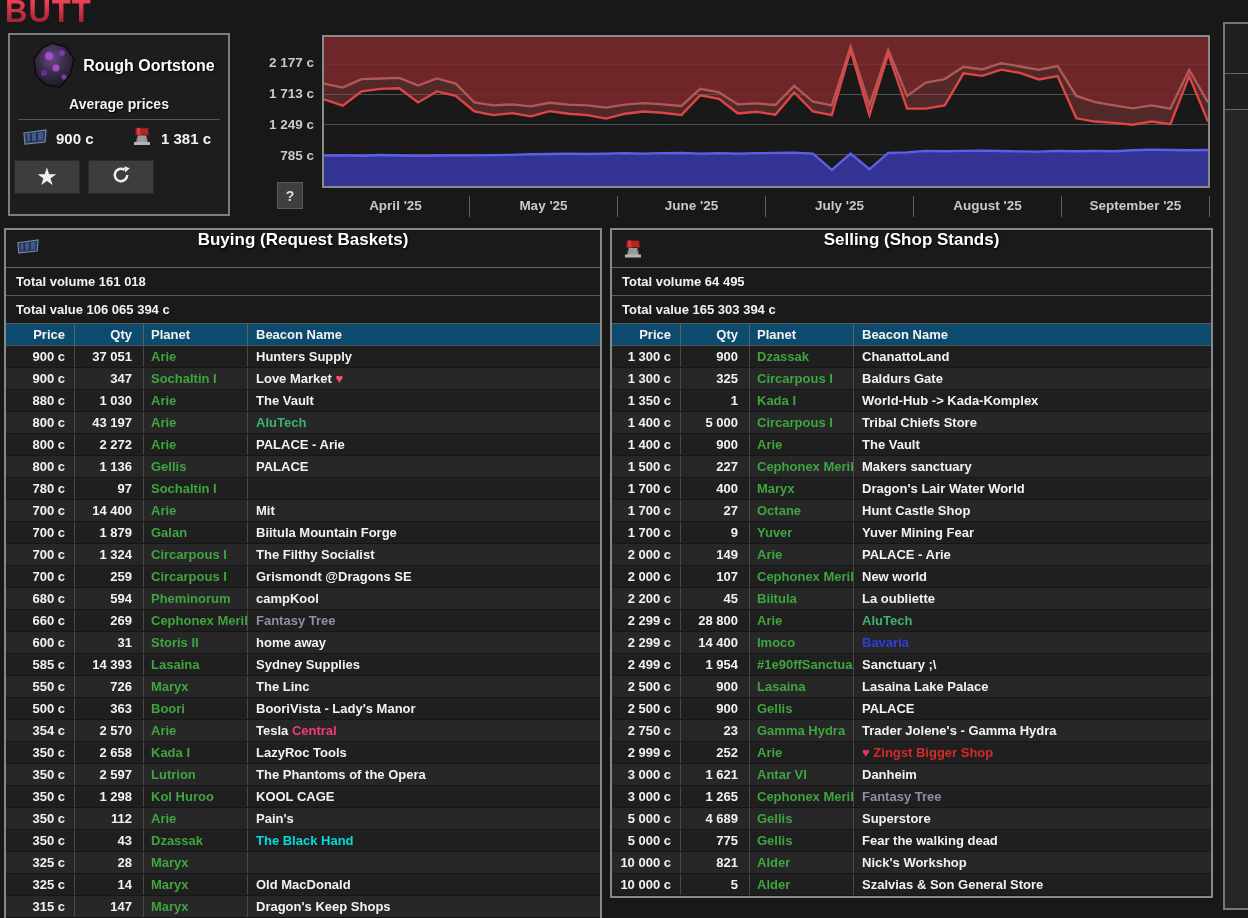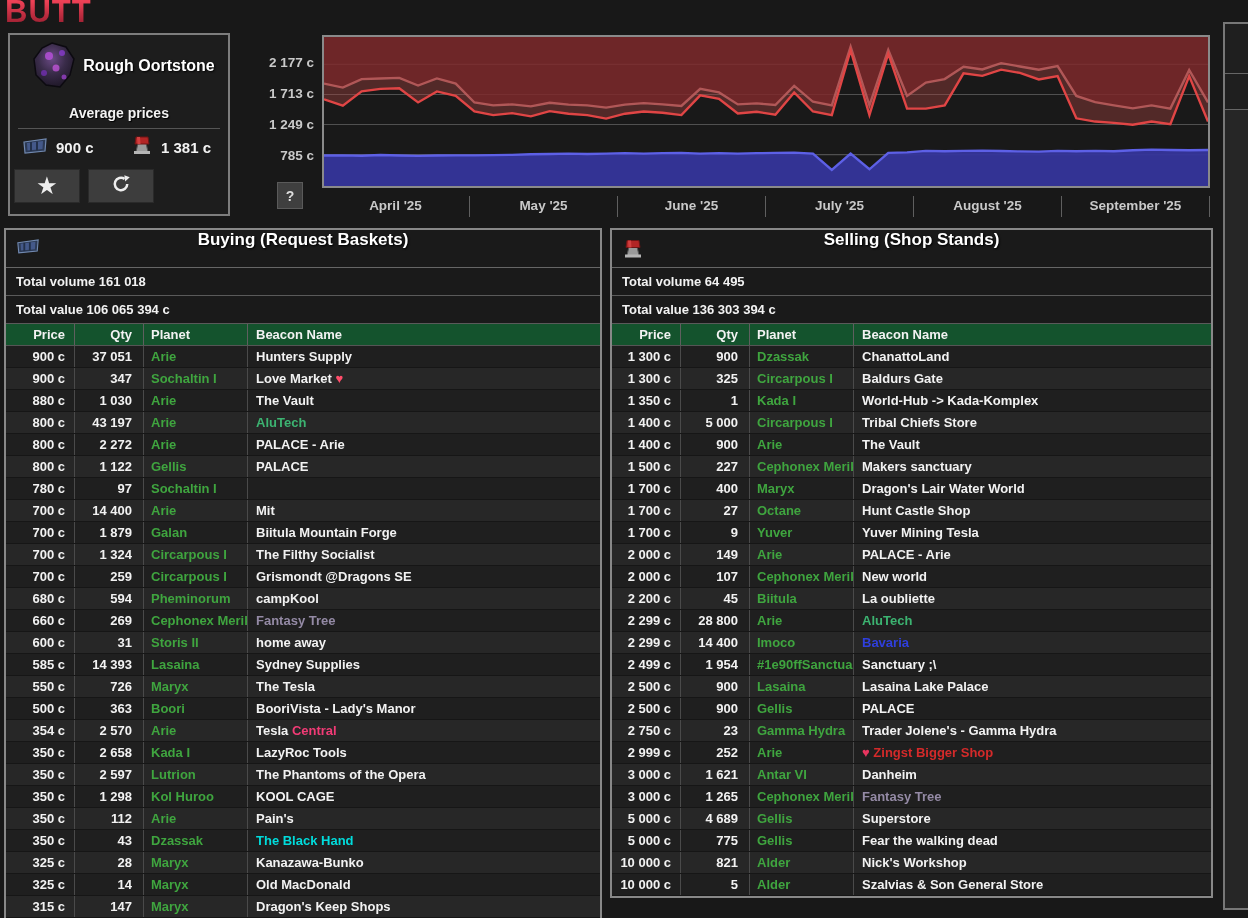--- a/index.html
+++ b/index.html
@@ -23,21 +23,21 @@
 
   
   .item-panel{
     position:absolute;left:8px;top:33px;width:222px;height:183px;
     background:#1d1d1d;border:2px solid #7d7d7d;
   }
   .item-head{display:flex;align-items:center;padding:6px 6px 0 6px;}
   .item-icon{width:56px;height:50px;flex:0 0 56px;margin-left:10px;}
   .item-title{flex:1;text-align:center;font-size:16px;line-height:1.15;color:#fff;
     text-shadow:1px 1px 2px #000;padding-right:6px;}
-  .avg-label{text-align:center;font-size:14px;margin-top:14px;text-shadow:1px 1px 1px #000;}
+  .avg-label{text-align:center;font-size:14px;margin-top:5px;text-shadow:1px 1px 1px #000;}
   .item-divider{border-top:1px solid #555;margin:7px 8px 6px 8px;}
   .price-row{display:flex;align-items:center;}
   .price-cell{display:flex;align-items:center;width:50%;padding-left:12px;}
   .price-cell .val{font-size:15px;margin-left:8px;white-space:nowrap;}
   .btn-row{display:flex;margin:10px 0 0 4px;}
   .sq-btn{width:66px;height:34px;background:#3d3d3d;border:1px solid #2a2a2a;margin-right:8px;
     display:flex;align-items:center;justify-content:center;color:#eee;font-size:21px;cursor:pointer;}
 
   
   .help-btn{
@@ -66,21 +66,21 @@
 
   
   .table-panel{position:absolute;background:#1a1a1a;border:2px solid #888;}
   #buying-panel{left:4px;top:228px;width:598px;height:694px;}
   #selling-panel{left:610px;top:228px;width:603px;height:670px;}
   .t-title{height:38px;position:relative;display:flex;align-items:flex-start;justify-content:center;
     border-bottom:1px solid #666;}
   .t-title .t-icon{position:absolute;left:10px;top:8px;}
   .t-title .t-text{font-size:17px;color:#fff;text-shadow:1px 1px 2px #000;}
   .t-total{height:28px;line-height:27px;padding-left:10px;font-size:13px;border-bottom:1px solid #5a5a5a;}
-  .t-head{display:flex;height:22px;line-height:21px;background:#14532d;border-bottom:1px solid #555;font-size:13px;}
+  .t-head{display:flex;height:22px;line-height:21px;background:#0c4a6e;border-bottom:1px solid #555;font-size:13px;}
   .t-rows .t-row{display:flex;height:22px;line-height:21px;font-size:13px;background:#1f1f1f;border-bottom:1px solid #161616;}
   .t-rows .t-row.alt{background:#272727;}
   .c1{width:69px;text-align:right;padding-right:9px;}
   .c2{width:69px;text-align:right;padding-right:11px;}
   .c3{width:104px;padding-left:7px;overflow:hidden;white-space:nowrap;}
   .c4{flex:1;padding-left:8px;overflow:hidden;white-space:nowrap;}
   .t-head .c1,.t-head .c2,.t-head .c3{border-right:1px solid #5f5f5f;}
   .t-rows .c1,.t-rows .c2,.t-rows .c3{border-right:1px solid #4a4a4a;}
   .planet{color:#3fa53f;}
 </style>
@@ -237,21 +237,21 @@
         <div class="c4"><span style="color: rgb(60, 179, 113);">AluTech</span></div>
       </div>
       <div class="t-row">
         <div class="c1">800 c</div>
         <div class="c2">2 272</div>
         <div class="c3 planet" style="color: rgb(63, 165, 63);">Arie</div>
         <div class="c4"><span>PALACE - Arie</span></div>
       </div>
       <div class="t-row alt">
         <div class="c1">800 c</div>
-        <div class="c2">1 122</div>
+        <div class="c2">1 136</div>
         <div class="c3 planet" style="color: rgb(63, 165, 63);">Gellis</div>
         <div class="c4"><span>PALACE</span></div>
       </div>
       <div class="t-row">
         <div class="c1">780 c</div>
         <div class="c2">97</div>
         <div class="c3 planet" style="color: rgb(63, 165, 63);">Sochaltin I</div>
       </div>
       <div class="t-row alt">
         <div class="c1">700 c</div>
@@ -298,21 +298,21 @@
       <div class="t-row">
         <div class="c1">585 c</div>
         <div class="c2">14 393</div>
         <div class="c3 planet" style="color: rgb(63, 165, 63);">Lasaina</div>
         <div class="c4"><span>Sydney Supplies</span></div>
       </div>
       <div class="t-row alt">
         <div class="c1">550 c</div>
         <div class="c2">726</div>
         <div class="c3 planet" style="color: rgb(63, 165, 63);">Maryx</div>
-        <div class="c4"><span>The Tesla</span></div>
+        <div class="c4"><span>The Linc</span></div>
       </div>
       <div class="t-row">
         <div class="c1">500 c</div>
         <div class="c2">363</div>
         <div class="c3 planet" style="color: rgb(63, 165, 63);">Boori</div>
         <div class="c4"><span>BooriVista - Lady's Manor</span></div>
       </div>
       <div class="t-row alt">
         <div class="c1">354 c</div>
         <div class="c2">2 570</div>
@@ -346,21 +346,20 @@
       <div class="t-row">
         <div class="c1">350 c</div>
         <div class="c2">43</div>
         <div class="c3 planet" style="color: rgb(63, 165, 63);">Dzassak</div>
         <div class="c4"><span style="color: rgb(0, 220, 220);">The Black Hand</span></div>
       </div>
       <div class="t-row alt">
         <div class="c1">325 c</div>
         <div class="c2">28</div>
         <div class="c3 planet" style="color: rgb(63, 165, 63);">Maryx</div>
-        <div class="c4"><span>Kanazawa-Bunko</span></div>
       </div>
       <div class="t-row">
         <div class="c1">325 c</div>
         <div class="c2">14</div>
         <div class="c3 planet" style="color: rgb(63, 165, 63);">Maryx</div>
         <div class="c4"><span>Old MacDonald</span></div>
       </div>
       <div class="t-row alt">
         <div class="c1">315 c</div>
         <div class="c2">147</div>
@@ -376,21 +375,21 @@
       <svg width="22" height="21" viewBox="0 0 22 20">
         <path d="M5 17 L17 17 L15 8 L7 8 Z" fill="#9a9a9a" stroke="#555" stroke-width="1"></path>
         <rect x="3" y="16" width="16" height="3" fill="#b5b5b5"></rect>
         <path d="M5 2 L17 2 L18 9 L4 9 Z" fill="#b22525" stroke="#6e1515" stroke-width="1"></path>
         <path d="M6 2 L9 2 L9.5 9 L6.5 9 Z" fill="#d24040"></path>
       </svg>
     </span>
     <span class="t-text">Selling (Shop Stands)</span>
   </div>
   <div class="t-total">Total volume 64 495</div>
-  <div class="t-total">Total value 136 303 394 c</div>
+  <div class="t-total">Total value 165 303 394 c</div>
   <div class="t-head">
     <div class="c1">Price</div>
     <div class="c2">Qty</div>
     <div class="c3">Planet</div>
     <div class="c4">Beacon Name</div>
   </div>
   <div class="t-rows" id="selling-rows">
       <div class="t-row">
         <div class="c1">1 300 c</div>
         <div class="c2">900</div>
@@ -436,21 +435,21 @@
       <div class="t-row alt">
         <div class="c1">1 700 c</div>
         <div class="c2">27</div>
         <div class="c3 planet" style="color: rgb(63, 165, 63);">Octane</div>
         <div class="c4"><span>Hunt Castle Shop</span></div>
       </div>
       <div class="t-row">
         <div class="c1">1 700 c</div>
         <div class="c2">9</div>
         <div class="c3 planet" style="color: rgb(63, 165, 63);">Yuver</div>
-        <div class="c4"><span>Yuver Mining Tesla</span></div>
+        <div class="c4"><span>Yuver Mining Fear</span></div>
       </div>
       <div class="t-row alt">
         <div class="c1">2 000 c</div>
         <div class="c2">149</div>
         <div class="c3 planet" style="color: rgb(63, 165, 63);">Arie</div>
         <div class="c4"><span>PALACE - Arie</span></div>
       </div>
       <div class="t-row">
         <div class="c1">2 000 c</div>
         <div class="c2">107</div>

